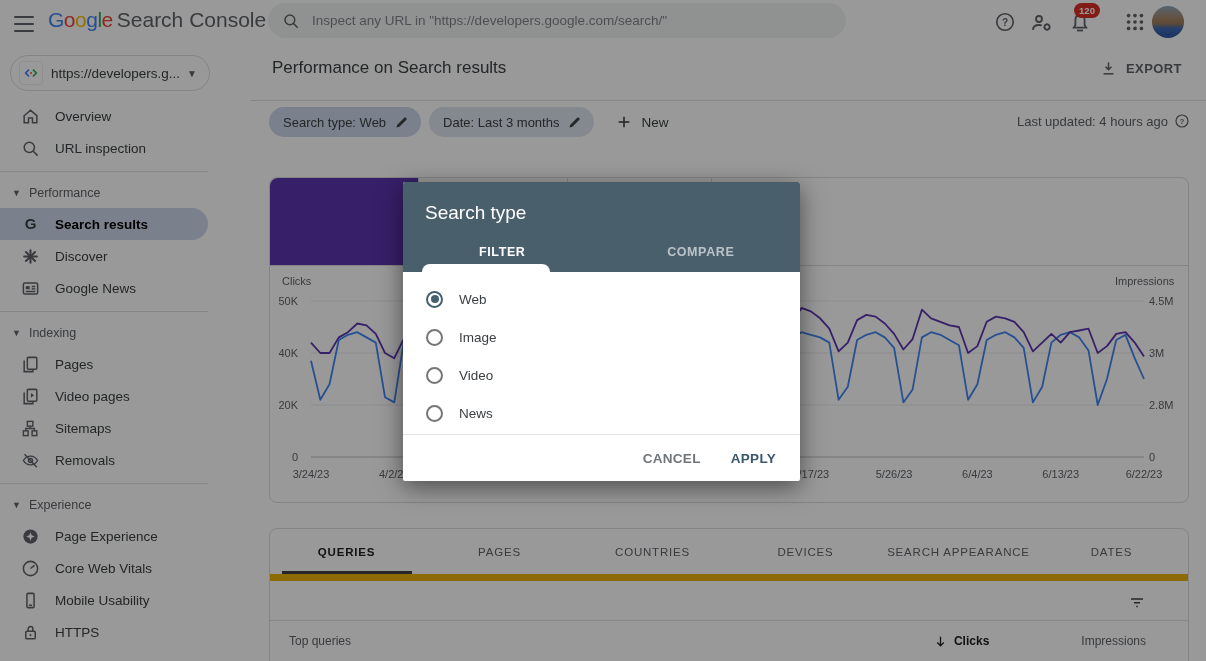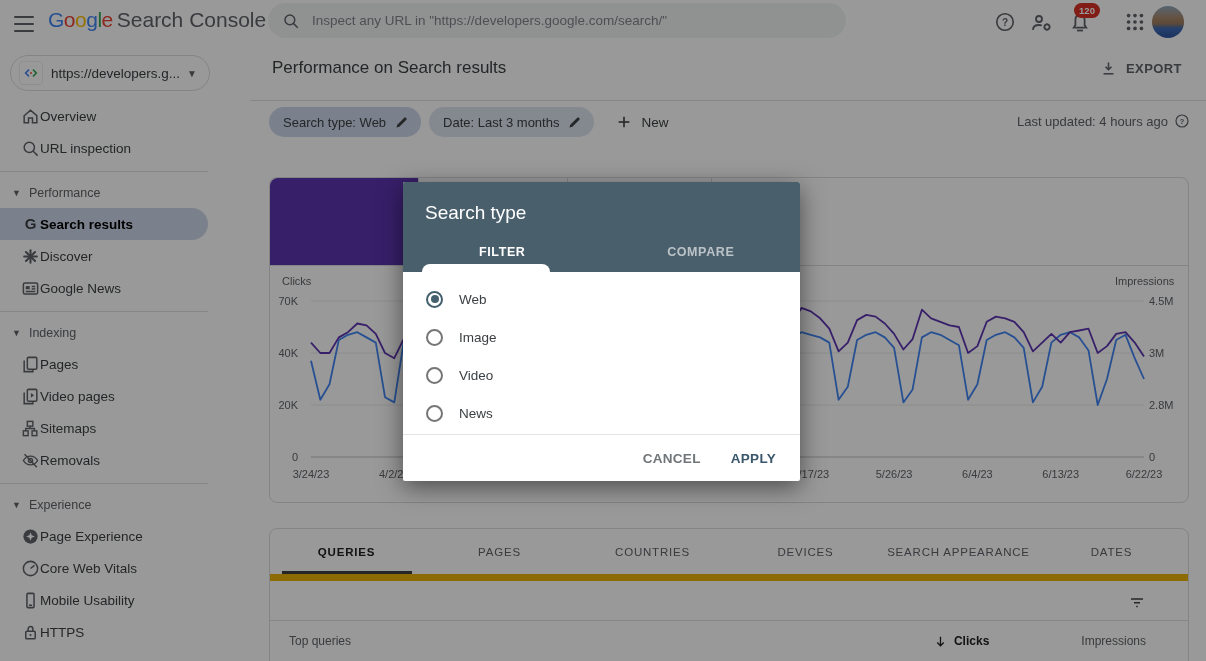--- a/index.html
+++ b/index.html
@@ -30,21 +30,21 @@
     border-radius:18px; background:#fff; display:flex; align-items:center; padding:0 12px 0 8px; cursor:pointer; }
   #property .pbox { width:24px; height:24px; border:1px solid #eceff1; border-radius:4px;
     display:flex; align-items:center; justify-content:center; }
   #property .plabel { font-size:13.5px; color:#3c4043; margin:0 8px; flex:1; white-space:nowrap; overflow:hidden;}
   #property .chev { color:#5f6368; font-size:10px; }
 
   
   #sidebar { position:absolute; left:0; top:100px; width:250px; }
   .nav-item { height:32px; display:flex; align-items:center; padding-left:21px; cursor:pointer;
     border-radius:0 16px 16px 0; color:#5f6368; }
-  .nav-item .nlabel { font-size:13.5px; color:#3c4043; }
+  .nav-item .nlabel { font-size:13.5px; color:#3c4043; margin-left:15px; }
   .nav-item.selected { background:#cdd8ea; margin-right:42px; }
   .nav-item.selected .nlabel { font-weight:bold; color:#000000; }
   .nav-section { height:30px; display:flex; align-items:center; padding-left:12px; cursor:pointer; }
   .nav-section .tri { font-size:9px; color:#5f6368; margin-right:8px; }
   .nav-section .slabel { font-size:12.5px; color:#5f6368; }
   .nav-divider { height:1px; background:#e0e0e0; margin:7px 42px 6px 0; }
 
   
   #page-title { position:absolute; left:272px; top:58px; font-size:17px; color:#3c4043; }
   #export-btn { position:absolute; left:1100px; top:60px; display:flex; align-items:center; gap:9px;
@@ -404,21 +404,21 @@
             <text x="12" y="16.3" font-size="11" stroke="none" fill="#5f6368" text-anchor="middle" font-weight="bold">?</text>
           </svg>
         </span>
     </div>
     <div class="card light" style="flex:1"></div>
   </div>
 
   <div id="chart-area" style="position:absolute; left:0; top:88px; width:920px; height:238px;">
     <span class="axis-label" style="left:12px;  top:9px">Clicks</span>
     <span class="axis-label" style="left:845px; top:9px">Impressions</span>
-    <span class="tickL" style="left:-2px; top:29px">70K</span>
+    <span class="tickL" style="left:-2px; top:29px">50K</span>
     <span class="tickL" style="left:-2px; top:81px">40K</span>
     <span class="tickL" style="left:-2px; top:133px">20K</span>
     <span class="tickL" style="left:-2px; top:185px">0</span>
     <span class="tickR" style="top:29px">4.5M</span>
     <span class="tickR" style="top:81px">3M</span>
     <span class="tickR" style="top:133px">2.8M</span>
     <span class="tickR" style="top:185px">0</span>
     <svg id="chart-svg" width="920" height="238" viewBox="0 0 920 238" style="position:absolute;left:0;top:0">
         <line x1="41" x2="874" y1="35" y2="35" stroke="#e8eaed" stroke-width="1"></line>
         <line x1="41" x2="874" y1="87" y2="87" stroke="#e8eaed" stroke-width="1"></line>

